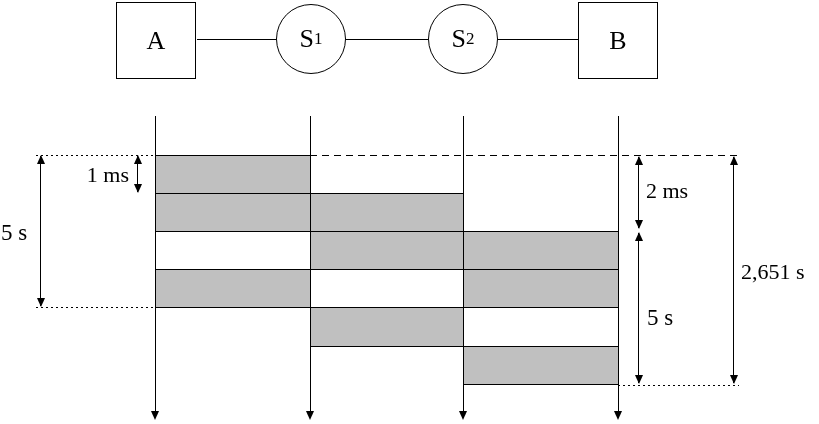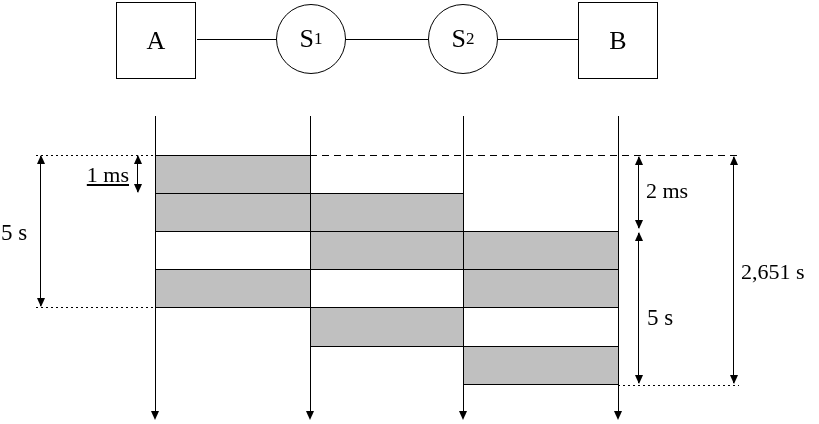--- a/index.html
+++ b/index.html
@@ -100,18 +100,18 @@
   </div>
   <div class="varrow" style="left:638px;top:233px;height:150px;">
     <span class="ah up"></span>
     <span class="ah down"></span>
   </div>
   <div class="varrow" style="left:733px;top:157px;height:226px;">
     <span class="ah up"></span>
     <span class="ah down"></span>
   </div>
 
-  <div class="mlabel" style="left:59px;top:164px;width:70px;text-align:right;text-decoration:underline;">1 ms</div>
+  <div class="mlabel" style="left:59px;top:164px;width:70px;text-align:right;">1 ms</div>
   <div class="mlabel" style="left:1px;top:221px;font-size:23px;">5 s</div>
   <div class="mlabel" style="left:646px;top:180px;">2 ms</div>
   <div class="mlabel" style="left:647px;top:306px;font-size:23px;">5 s</div>
   <div class="mlabel" style="left:741px;top:261px;">2,651 s</div>
 </div>
 
 </body></html>

